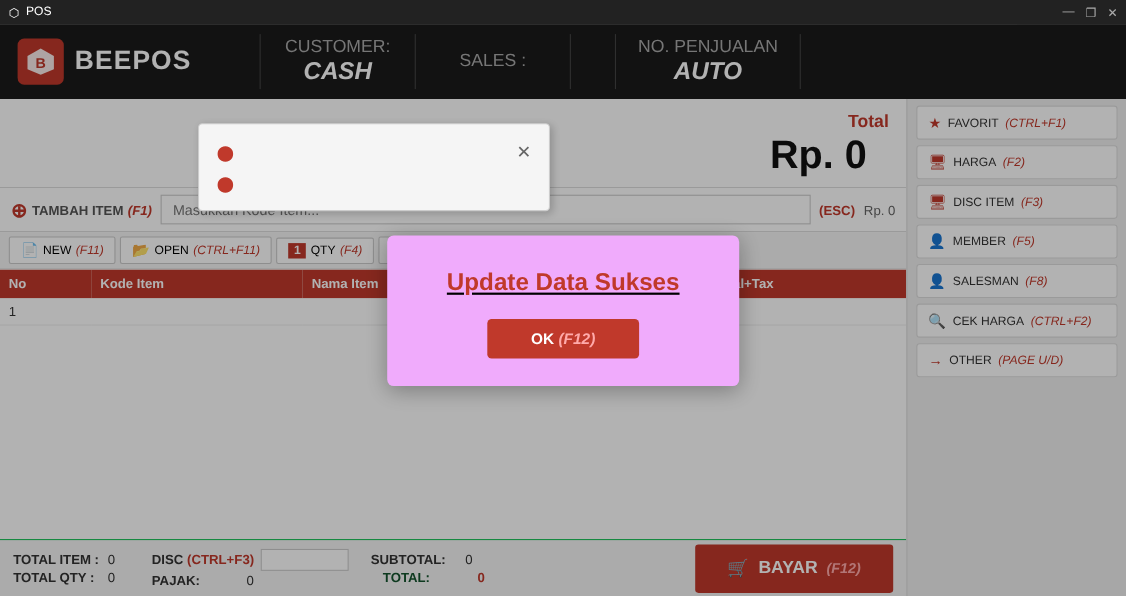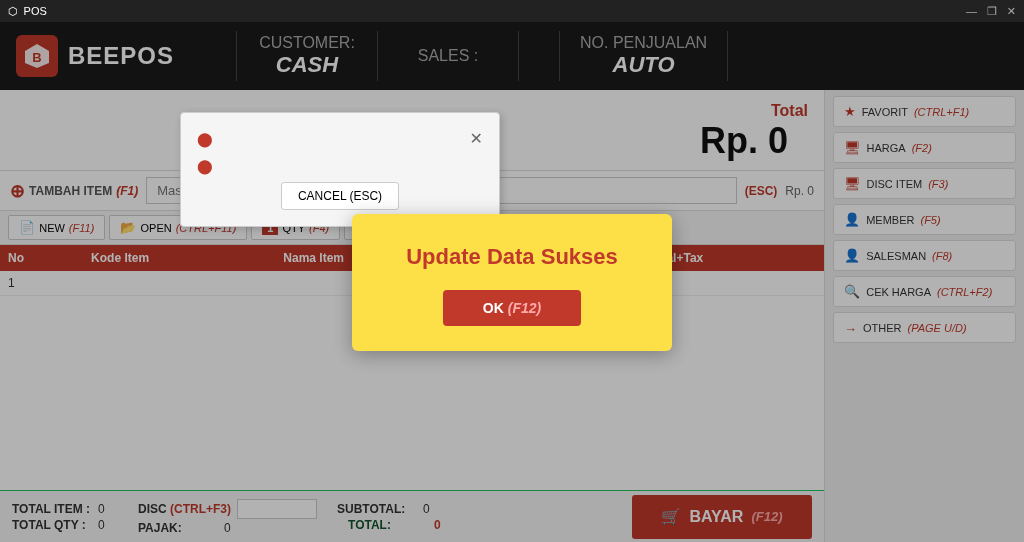--- a/index.html
+++ b/index.html
@@ -345,27 +345,28 @@
       padding: 6px 16px;
       font-size: 12px;
       cursor: pointer;
       border-radius: 3px;
       align-self: center;
     }
 
     
     .success-modal {
       position: absolute;
-      background: #fde047;
+      background: #f0abfc;
       border-radius: 6px;
       width: 320px;
       padding: 30px 30px 25px 30px;
       box-shadow: 0 4px 20px rgba(0,0,0,0.3);
       text-align: center;
       z-index: 200;
+      text-decoration: underline;
     }
     .success-modal-title {
       color: #c0392b;
       font-size: 22px;
       font-weight: bold;
       margin-bottom: 20px;
     }
     .ok-btn {
       background: #c0392b;
       color: white;
@@ -600,21 +601,20 @@
 
 <div class="modal-overlay">
 
   <div class="bg-modal">
     <div class="bg-modal-header">
       <span class="red-dot">⬤</span>
       <button class="close-btn">✕</button>
     </div>
     <div class="bg-modal-content">
       <span class="red-dot">⬤</span>
-      <button class="cancel-btn-modal">CANCEL (ESC)</button>
     </div>
   </div>
 
   <div class="success-modal">
     <div class="success-modal-title">Update Data Sukses</div>
     <button class="ok-btn">
       <span>OK</span>
       <span class="shortcut">(F12)</span>
     </button>
   </div>

